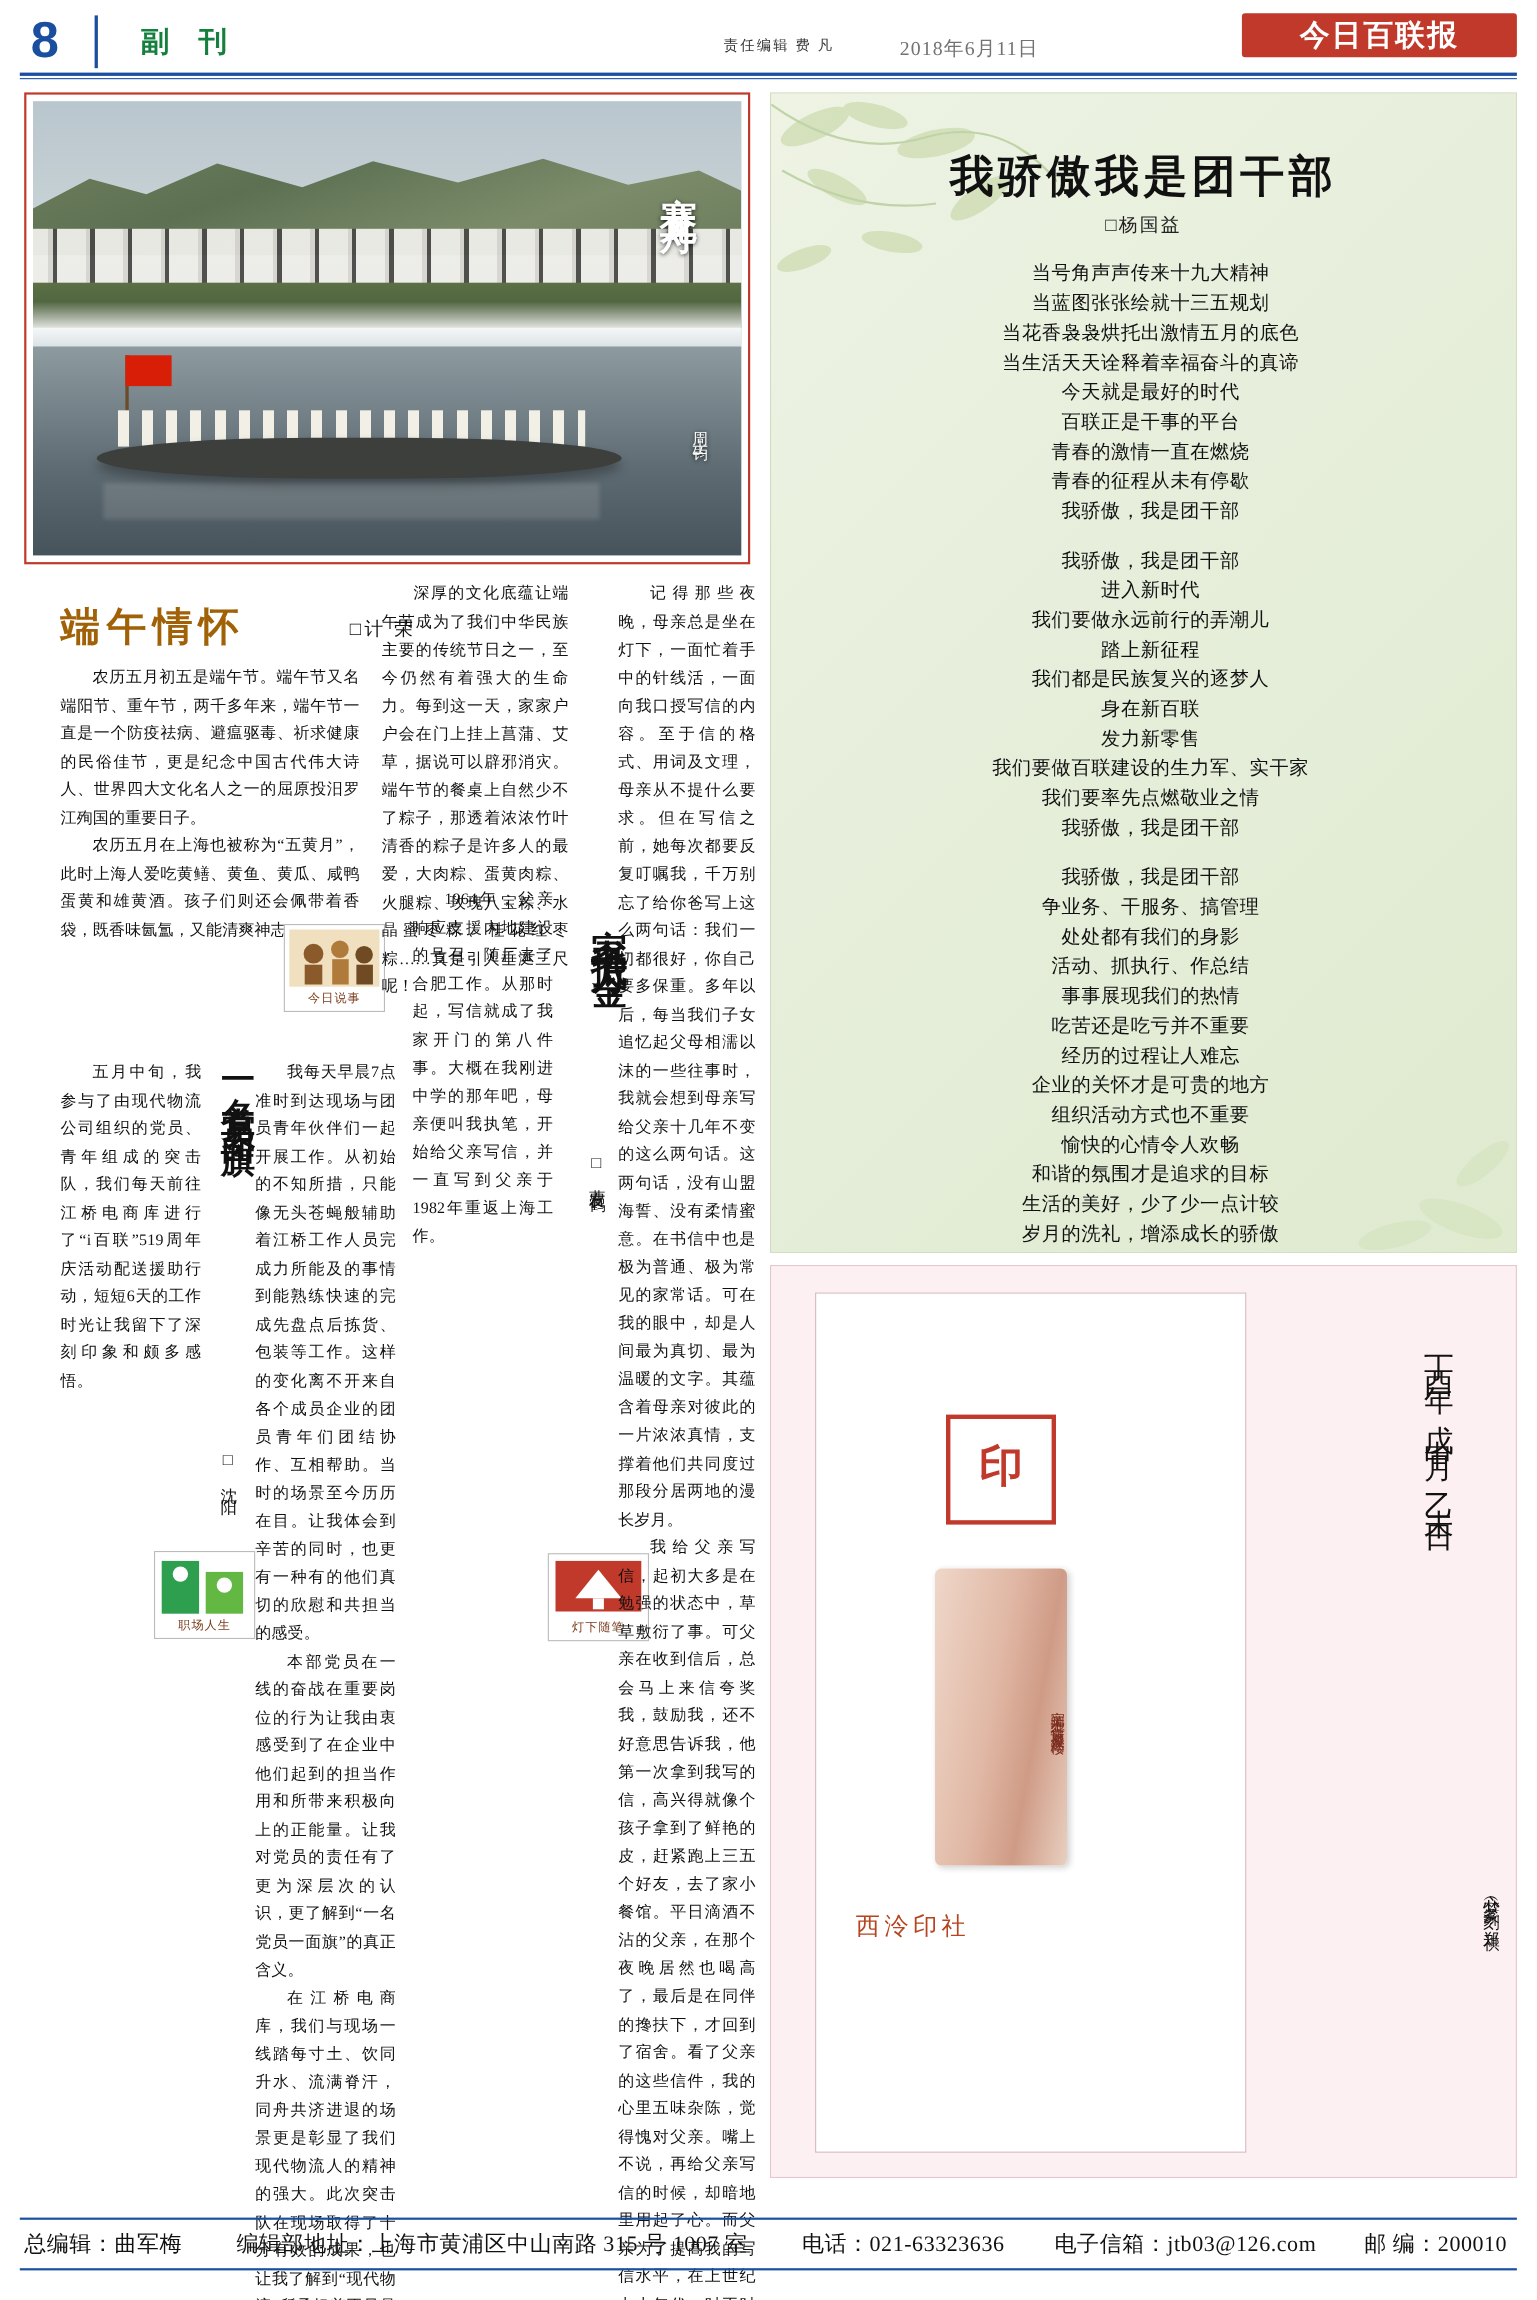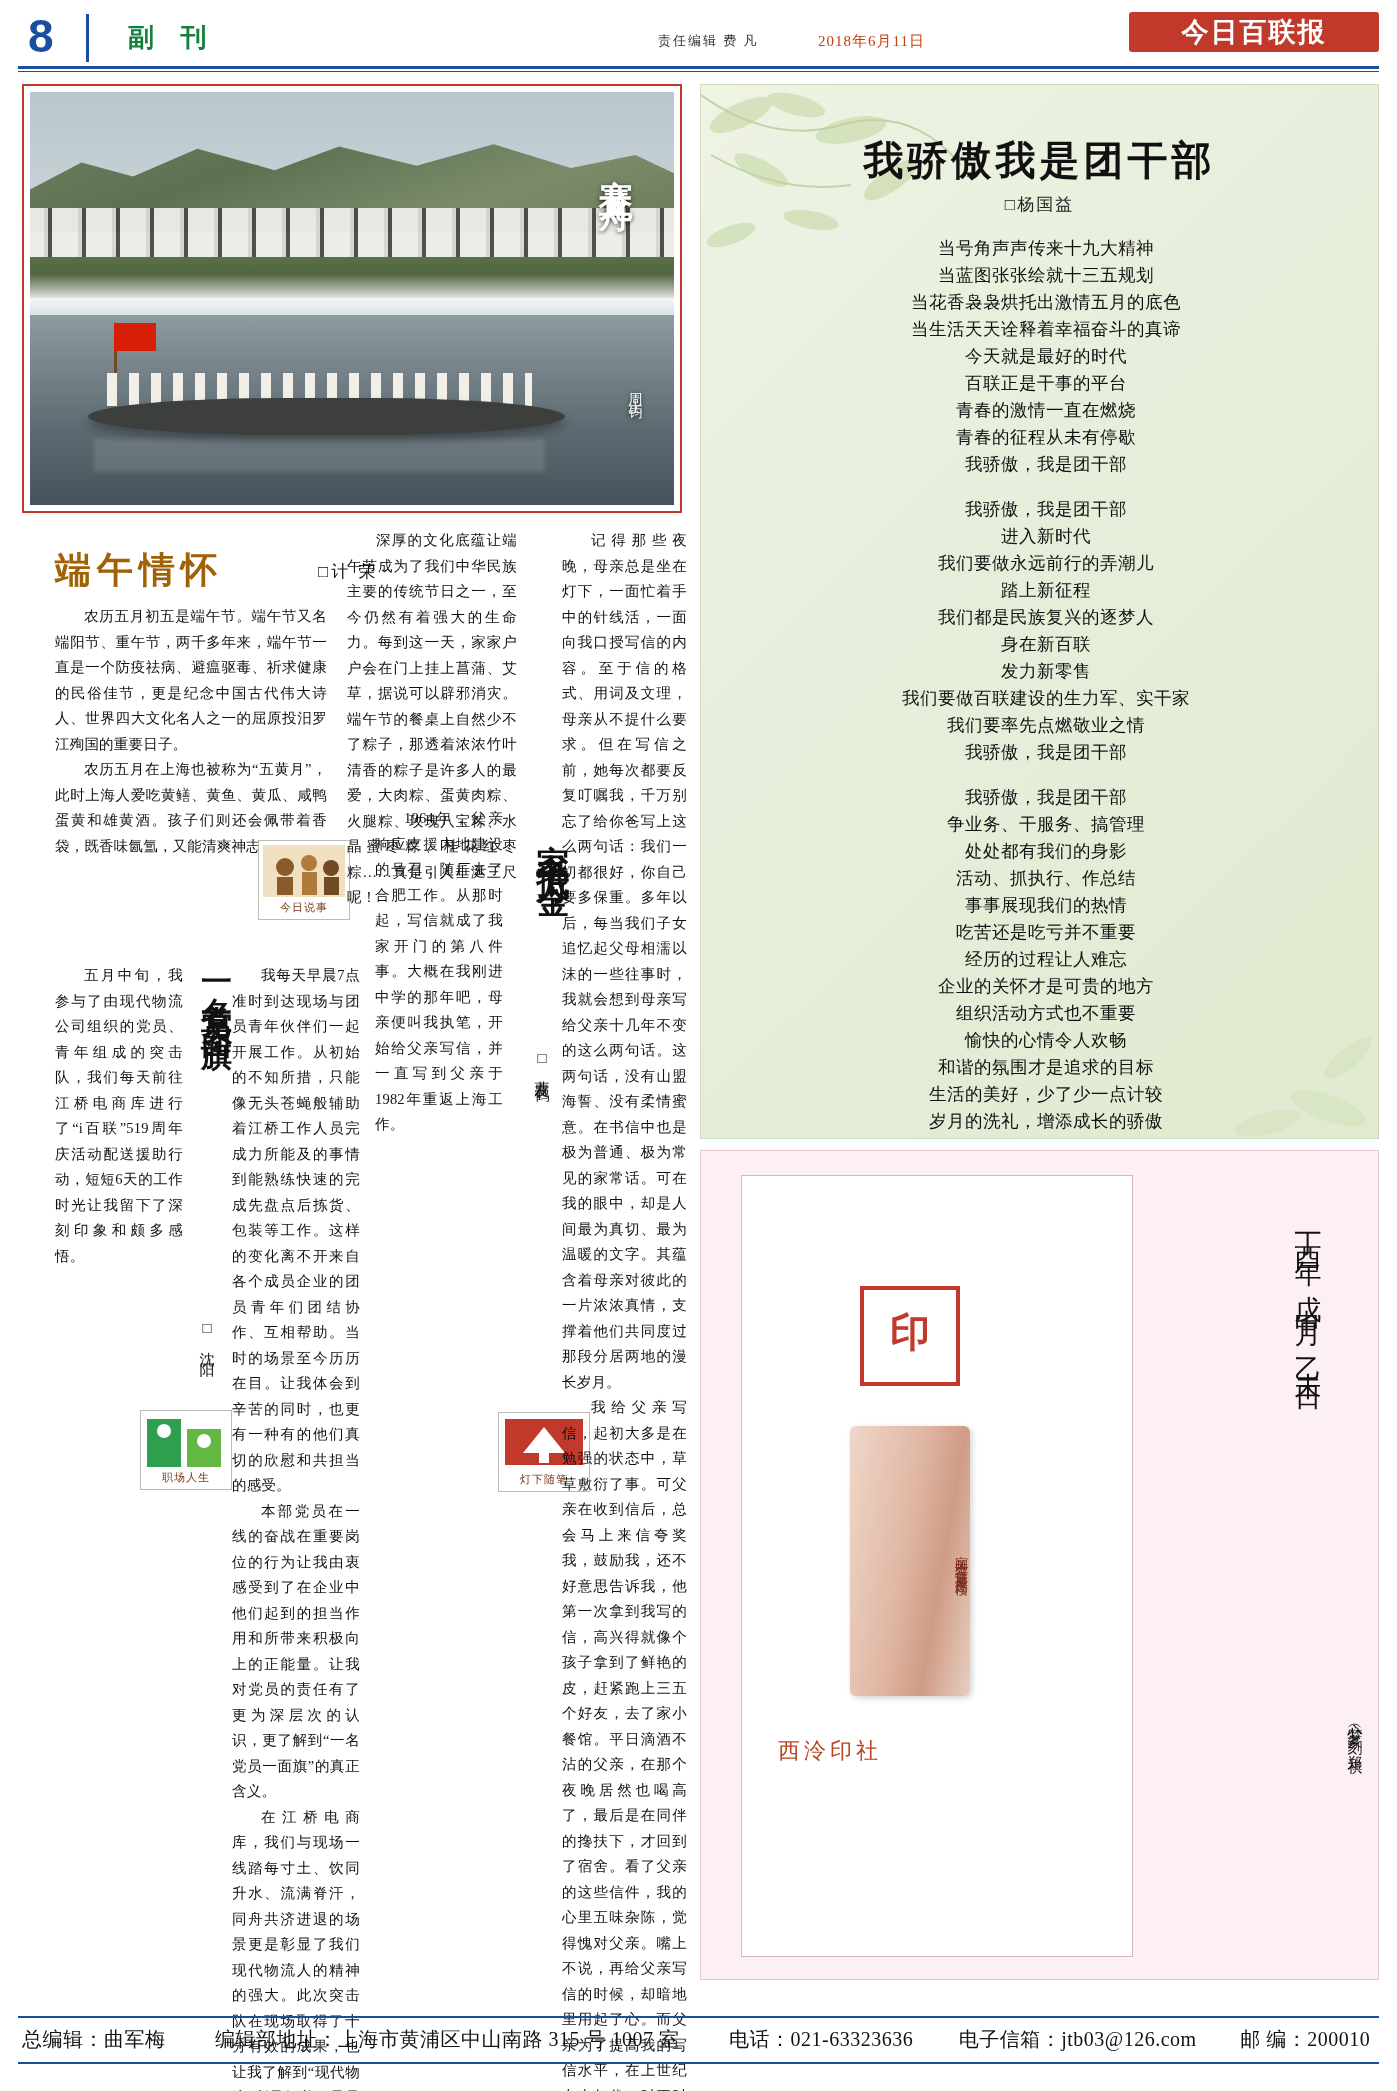--- a/index.html
+++ b/index.html
@@ -11,21 +11,21 @@
     overflow:hidden;
   }
   .page{position:relative;width:1397px;height:2091px;}
 
   
   .masthead{position:absolute;left:18px;top:10px;width:1361px;height:56px;}
   .page-num{position:absolute;left:10px;top:0px;font-size:46px;font-weight:bold;color:#1a4fa0;font-family:"Liberation Sans",sans-serif;line-height:52px;}
   .mast-rule-v{position:absolute;left:68px;top:4px;width:3px;height:48px;background:#1a4fa0;}
   .mast-section{position:absolute;left:110px;top:10px;font-size:26px;font-weight:bold;letter-spacing:10px;color:#15803d;}
   .mast-editor{position:absolute;left:640px;top:22px;font-size:13px;color:#333;letter-spacing:2px;}
-  .mast-date{position:absolute;left:800px;top:22px;font-size:15px;color:#c2410c;letter-spacing:1px;}
+  .mast-date{position:absolute;left:800px;top:22px;font-size:18px;color:#737373;letter-spacing:1px;}
   .mast-logo{position:absolute;right:0px;top:2px;width:250px;height:40px;background:#c0392b;color:#fff;
     font-size:27px;font-weight:bold;letter-spacing:2px;text-align:center;line-height:40px;
     border-radius:3px;}
   .mast-rule{position:absolute;left:18px;top:66px;width:1361px;height:3px;background:#1a4fa0;}
   .mast-rule2{position:absolute;left:18px;top:71px;width:1361px;height:1px;background:#1a4fa0;}
 
   
   .photo-box{position:absolute;left:22px;top:84px;width:660px;height:429px;border:2px solid #c0392b;box-sizing:border-box;padding:6px;background:#fff;}
   .photo{position:relative;width:100%;height:100%;overflow:hidden;background:linear-gradient(#cfd8dc,#9fb3bd);}
   .sky{position:absolute;left:0;top:0;width:100%;height:26%;background:linear-gradient(#b9c6cd,#c8d2d6);}

